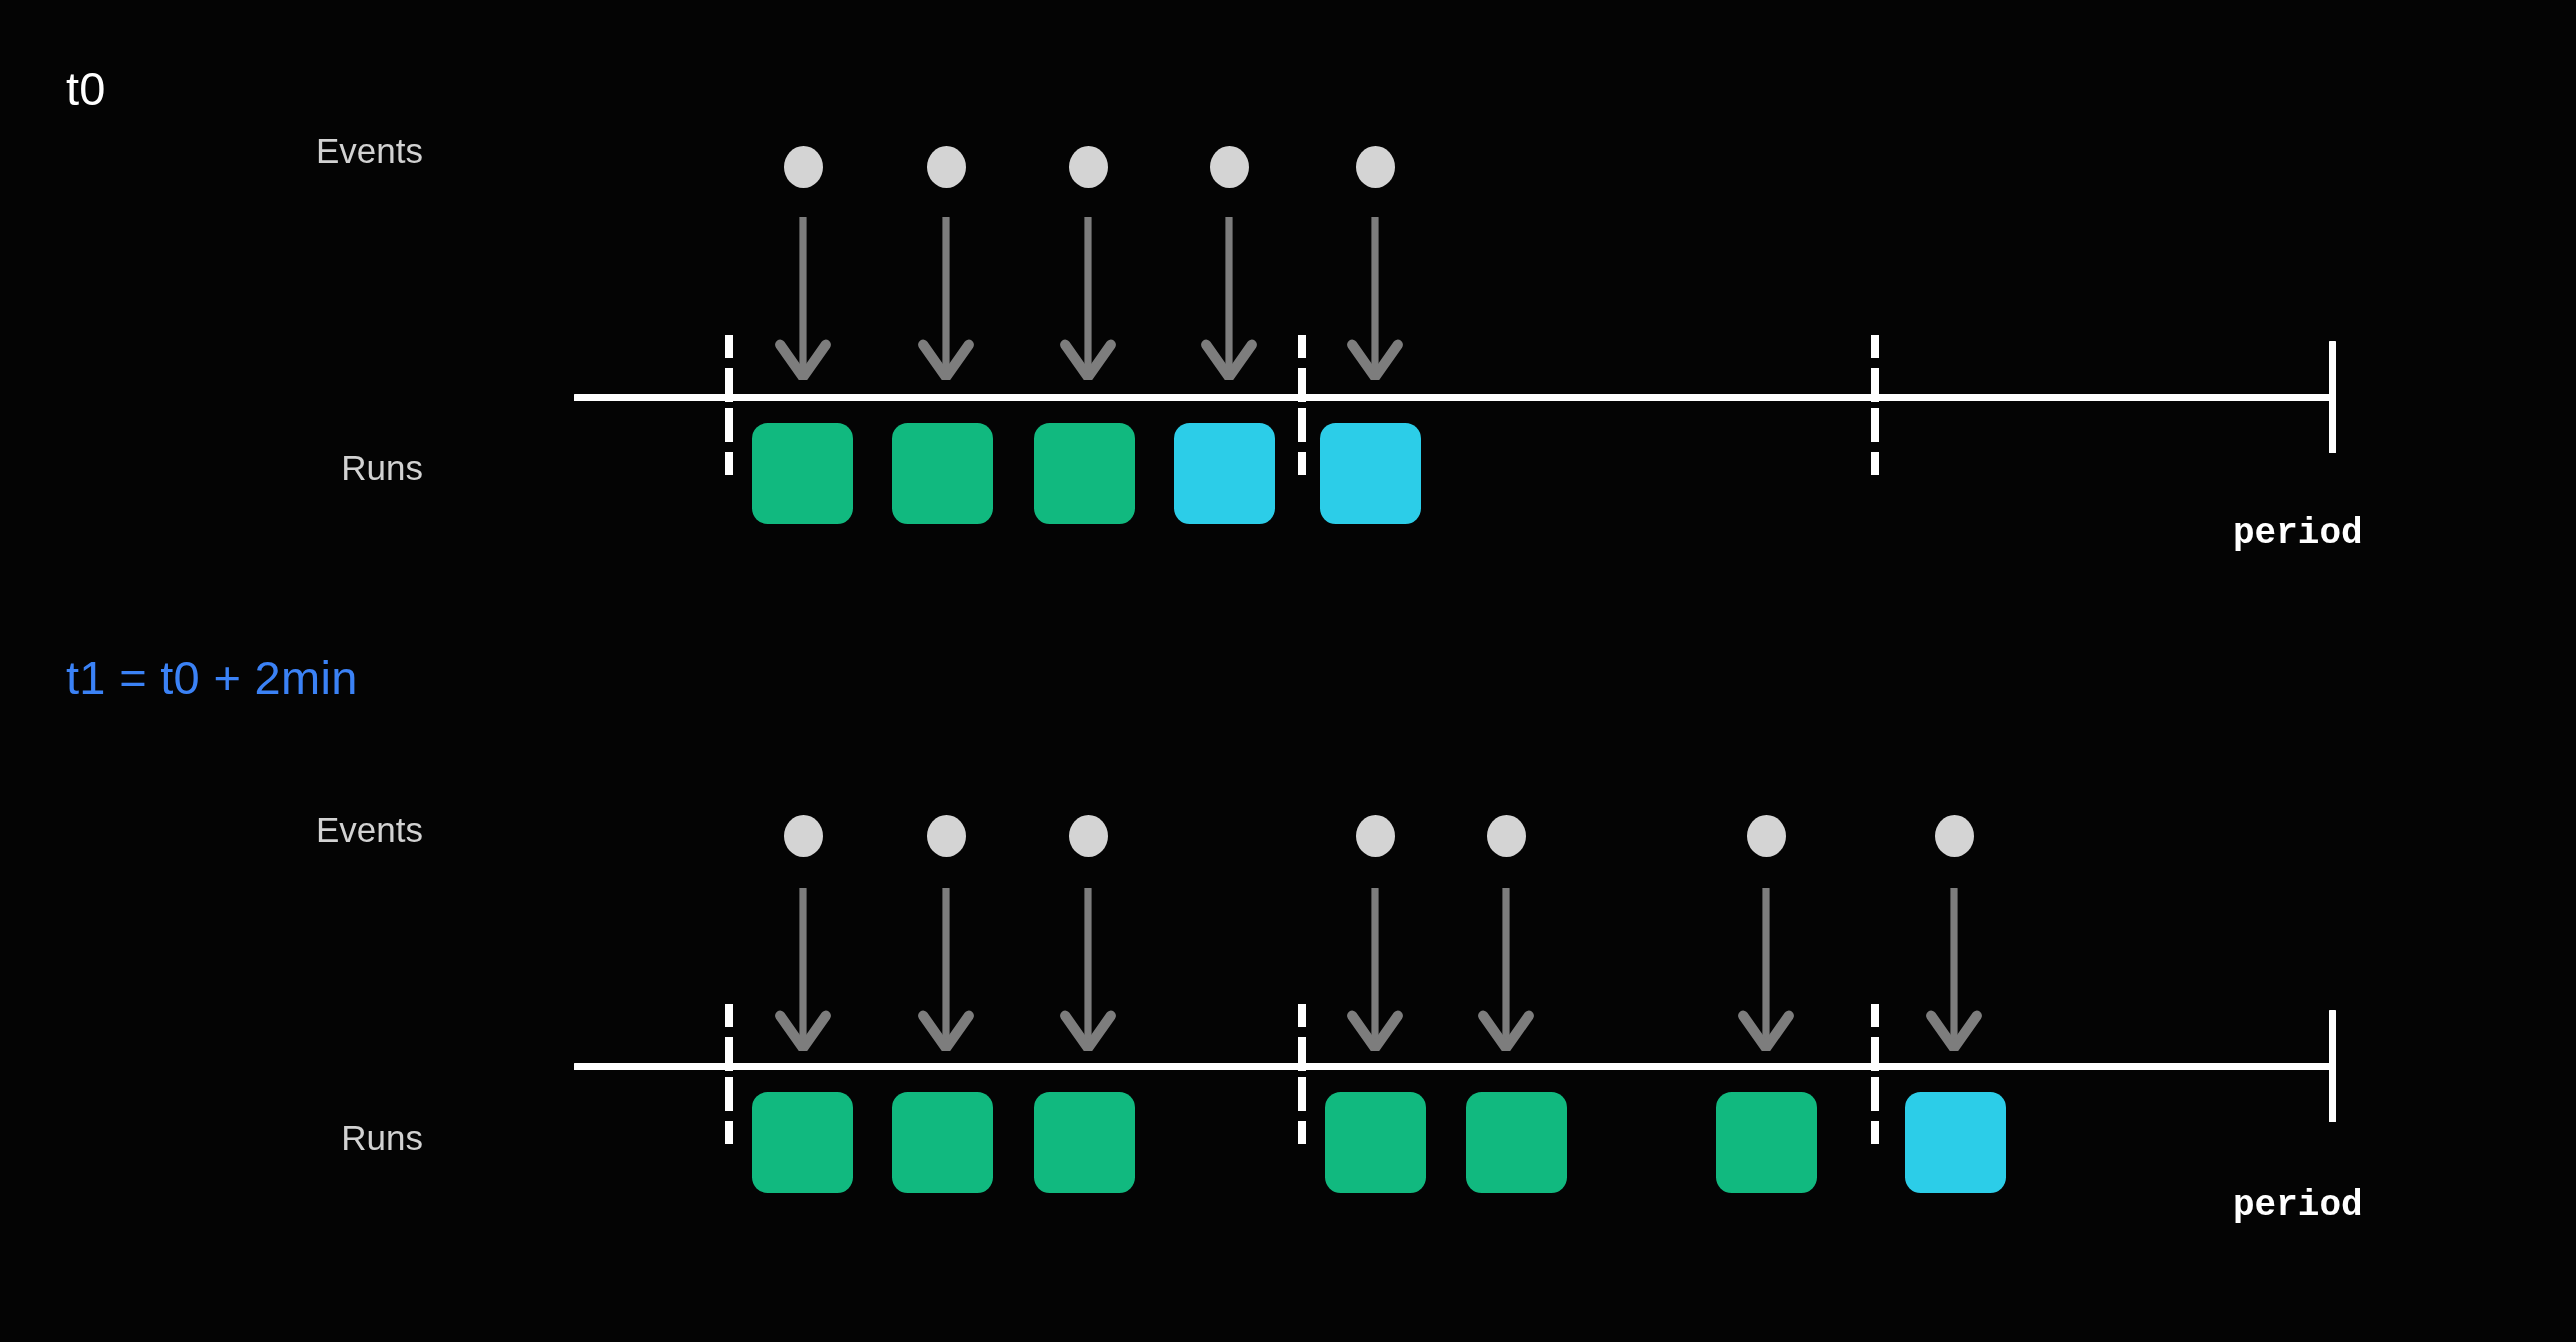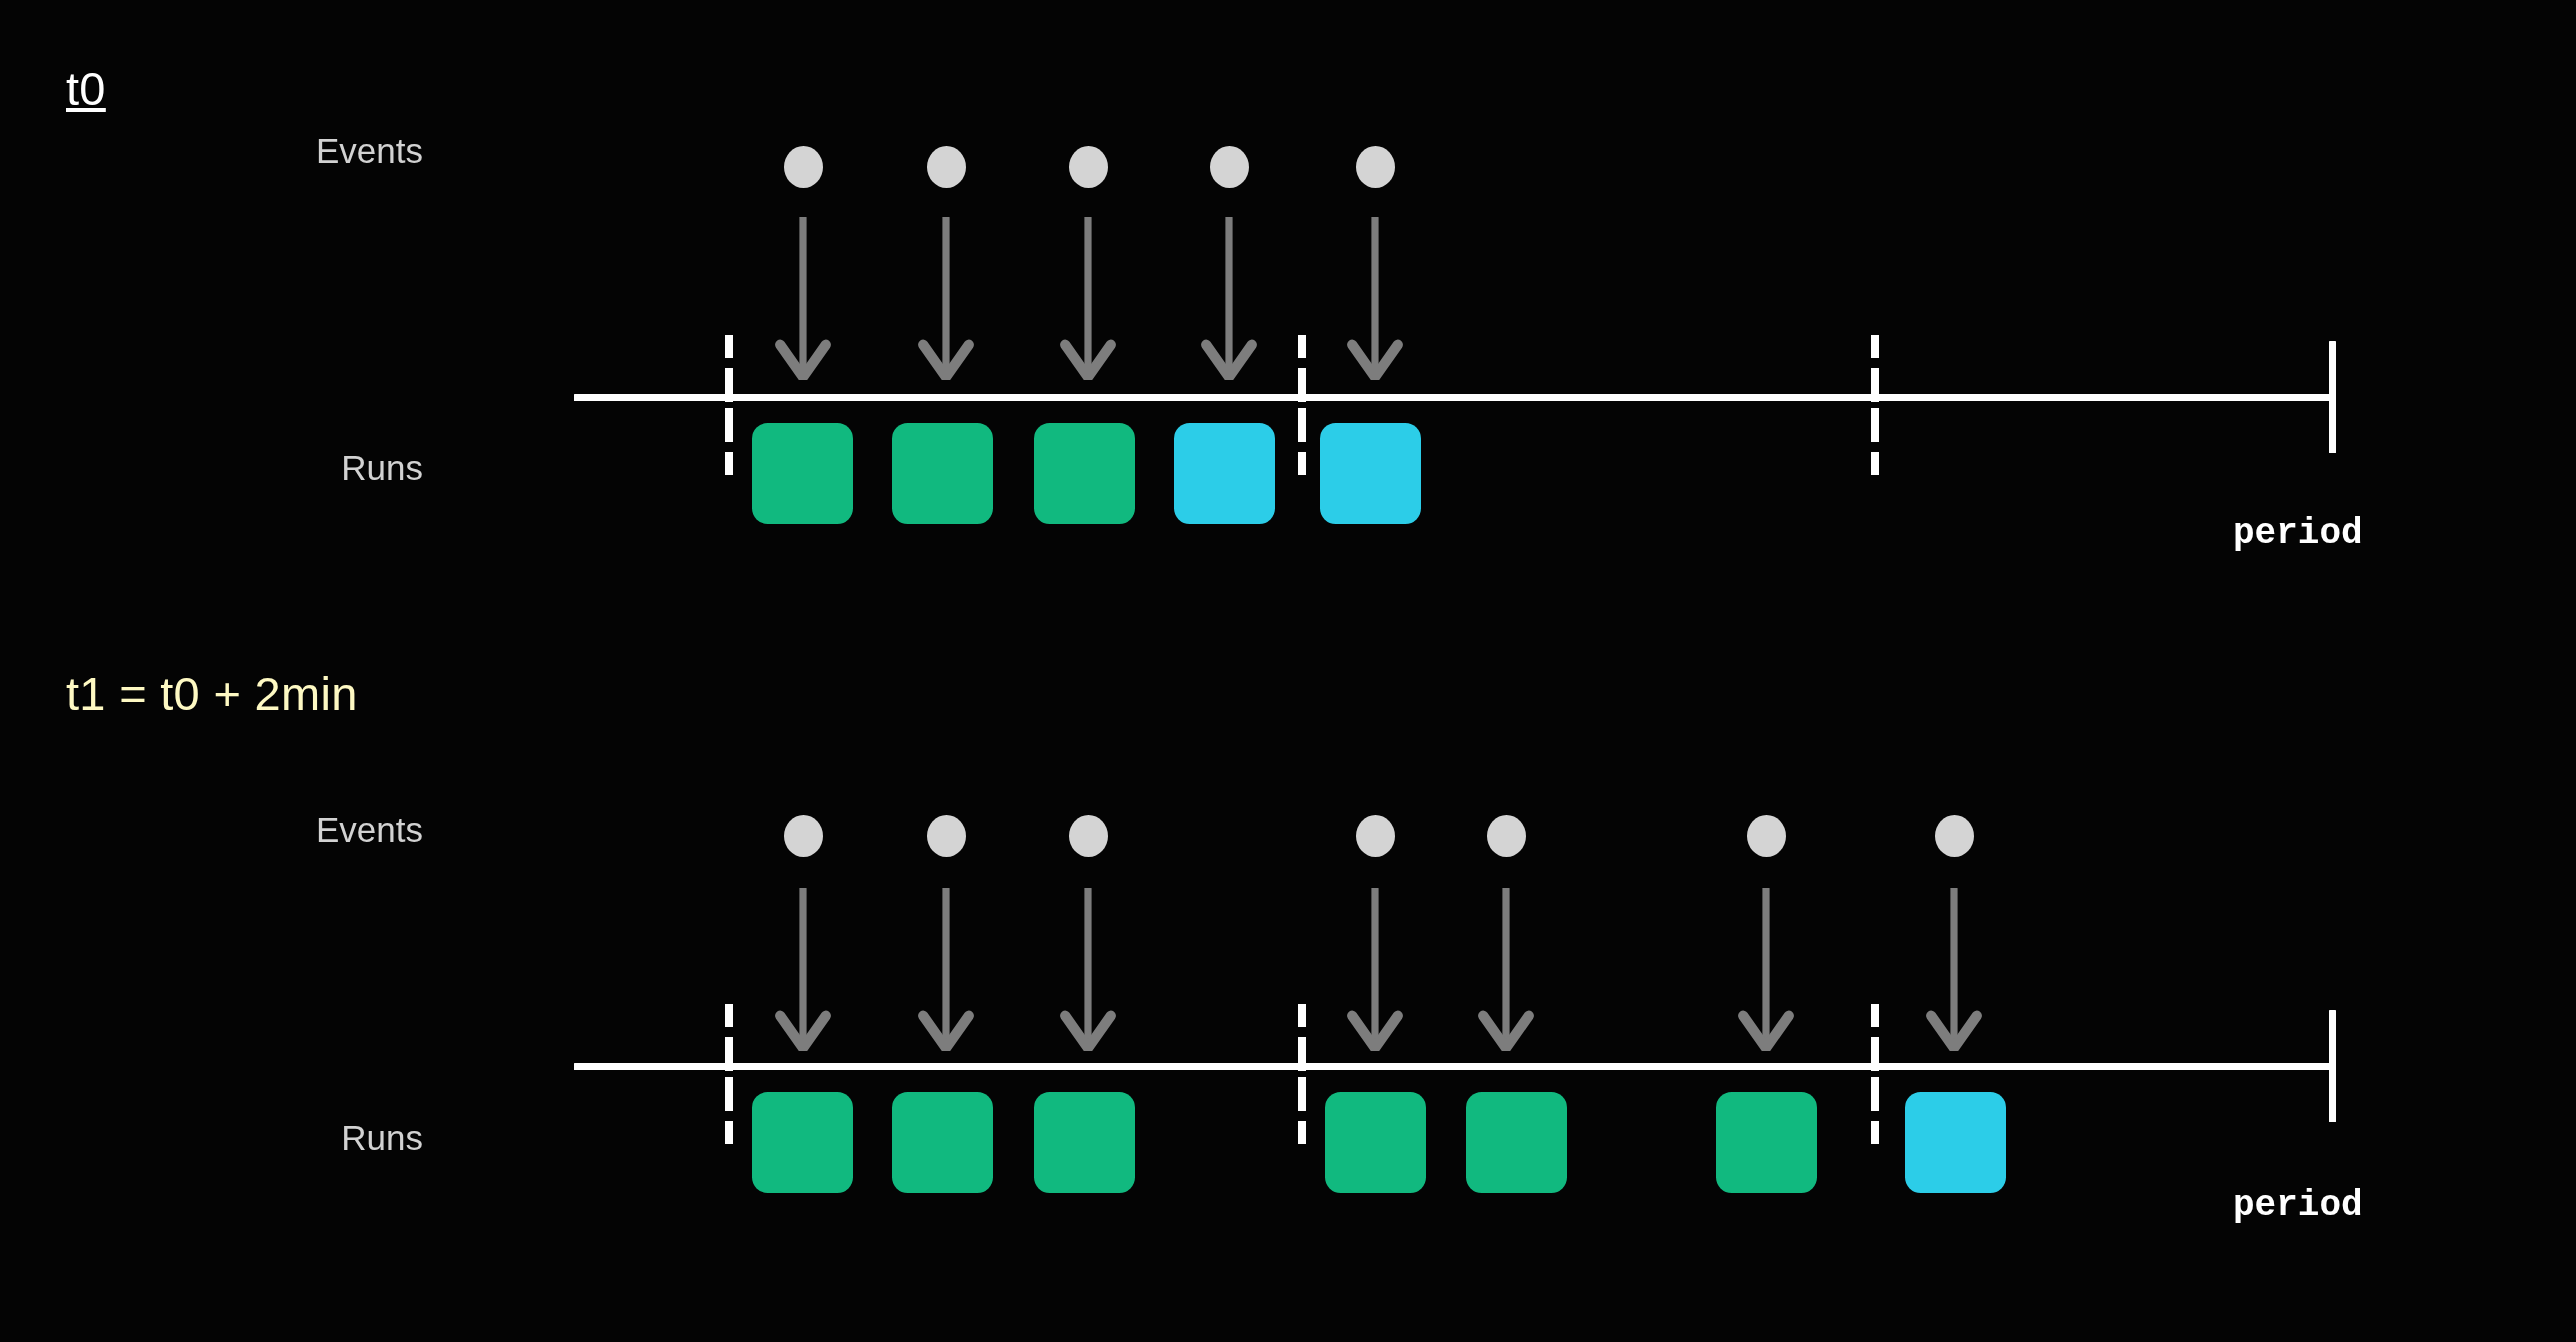--- a/index.html
+++ b/index.html
@@ -100,21 +100,21 @@
   .run-box {
     position: absolute;
     border-radius: 15.7px;
   }
 </style>
 </head>
 <body>
 
 <div class="stage">
     <div class="time-group" style="top: 0px;">
-      <div class="group-title" style="left: 66px; top: 65px; color: rgb(255, 255, 255); text-decoration: underline;">t0</div>
+      <div class="group-title" style="left: 66px; top: 65px; color: rgb(255, 255, 255);">t0</div>
       <div class="row-label" style="left: 266px; top: 133px; width: 157px; color: rgb(210, 210, 210);">Events</div>
       <div class="row-label" style="left: 266px; top: 450px; width: 157px; color: rgb(210, 210, 210);">Runs</div>
       <div class="axis-line" style="left: 574px; top: 394px; width: 1758px; background: rgb(255, 255, 255);"></div>
       <div class="axis-endcap" style="left: 2329px; top: 341px; height: 112px; background: rgb(255, 255, 255);"></div>
       <div class="period-label" style="left: 2233px; top: 516px; color: rgb(255, 255, 255);">period</div>
       <div class="boundary" style="left: 725px; top: 0px; height: 0.6px;">
         <span style="top: 335px; height: 23px; background: rgb(255, 255, 255);"></span>
         <span style="top: 368px; height: 34px; background: rgb(255, 255, 255);"></span>
         <span style="top: 408px; height: 34px; background: rgb(255, 255, 255);"></span>
         <span style="top: 452px; height: 23px; background: rgb(255, 255, 255);"></span>
@@ -166,21 +166,21 @@
           <path d="M 17 212 L 55 266 L 93 212" fill="none" stroke="#7d7d7d" stroke-width="17" stroke-linecap="round" stroke-linejoin="round"></path>
         </svg>
       </div>
       <div class="run-box" style="left: 752px; top: 423px; width: 101px; height: 101px; background: rgb(17, 185, 127);"></div>
       <div class="run-box" style="left: 892px; top: 423px; width: 101px; height: 101px; background: rgb(17, 185, 127);"></div>
       <div class="run-box" style="left: 1034px; top: 423px; width: 101px; height: 101px; background: rgb(17, 185, 127);"></div>
       <div class="run-box" style="left: 1174px; top: 423px; width: 101px; height: 101px; background: rgb(44, 205, 232);"></div>
       <div class="run-box" style="left: 1320px; top: 423px; width: 101px; height: 101px; background: rgb(44, 205, 232);"></div>
     </div>
     <div class="time-group" style="top: 0px;">
-      <div class="group-title" style="left: 66px; top: 670px; color: #fef9c3;">t1 = t0 + 2min</div>
+      <div class="group-title" style="left: 66px; top: 654px; color: #3b82f6;">t1 = t0 + 2min</div>
       <div class="row-label" style="left: 266px; top: 812px; width: 157px; color: rgb(210, 210, 210);">Events</div>
       <div class="row-label" style="left: 266px; top: 1120px; width: 157px; color: rgb(210, 210, 210);">Runs</div>
       <div class="axis-line" style="left: 574px; top: 1063px; width: 1758px; background: rgb(255, 255, 255);"></div>
       <div class="axis-endcap" style="left: 2329px; top: 1010px; height: 112px; background: rgb(255, 255, 255);"></div>
       <div class="period-label" style="left: 2233px; top: 1188px; color: rgb(255, 255, 255);">period</div>
       <div class="boundary" style="left: 725px; top: 0px; height: 0.6px;">
         <span style="top: 1004px; height: 23px; background: rgb(255, 255, 255);"></span>
         <span style="top: 1037px; height: 34px; background: rgb(255, 255, 255);"></span>
         <span style="top: 1077px; height: 34px; background: rgb(255, 255, 255);"></span>
         <span style="top: 1121px; height: 23px; background: rgb(255, 255, 255);"></span>

